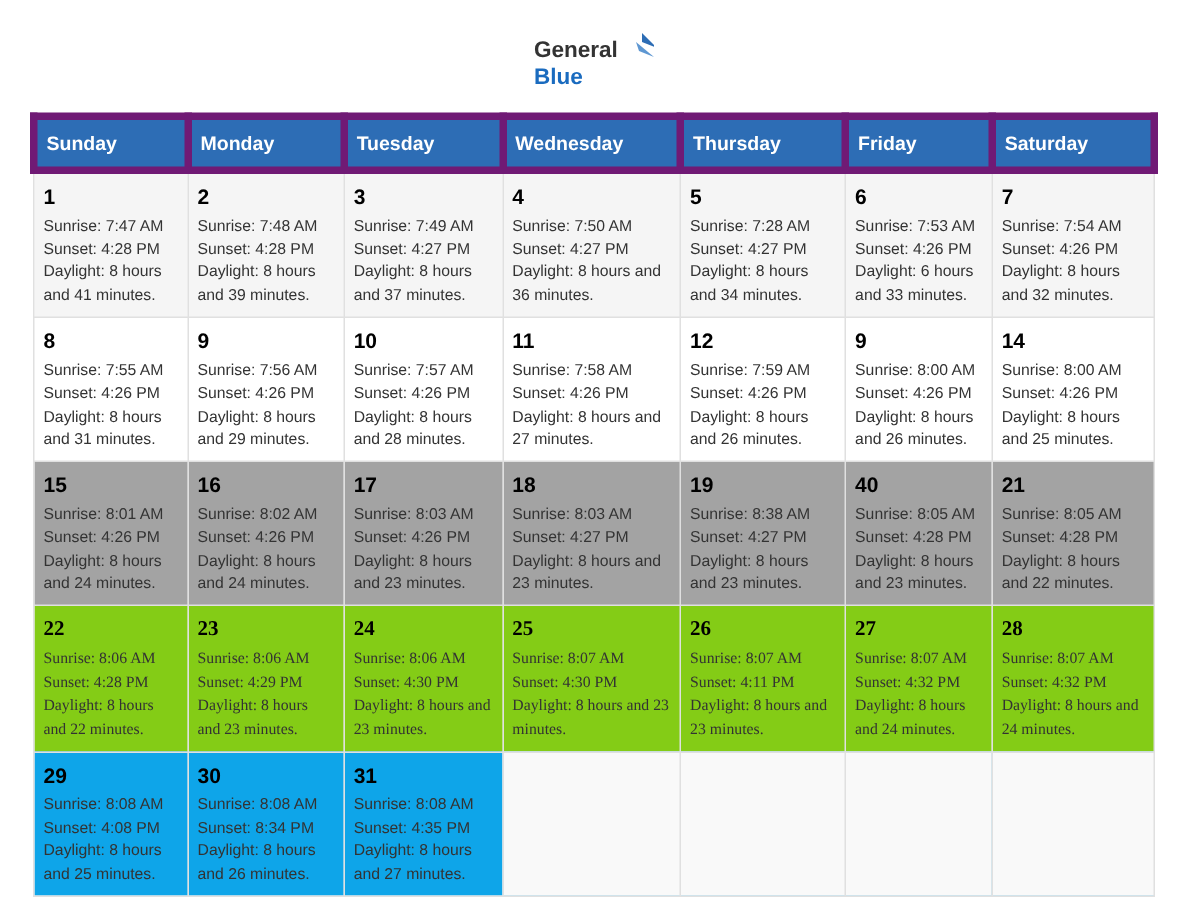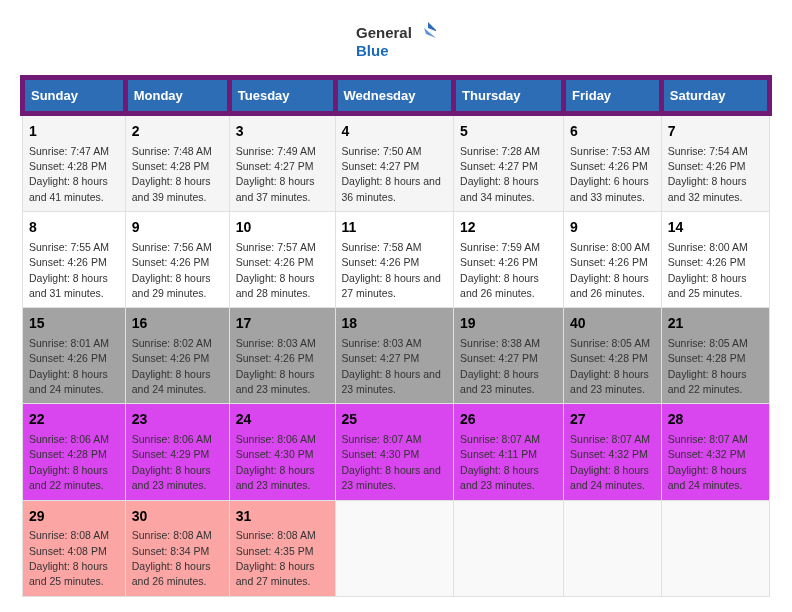--- a/index.html
+++ b/index.html
@@ -231,21 +231,21 @@
         <span class="day-info">Sunset: 4:28 PM</span><br>
         <span class="day-info">Daylight: 8 hours and 23 minutes.</span>
       </td>
         <td>
         <span class="day-number">21</span>
         <span class="day-info">Sunrise: 8:05 AM</span><br>
         <span class="day-info">Sunset: 4:28 PM</span><br>
         <span class="day-info">Daylight: 8 hours and 22 minutes.</span>
       </td>
       </tr>
-      <tr style="background: #d946ef;">
+      <tr style="background: #84cc16; font-family: Liberation Serif, serif;">
         <td>
         <span class="day-number">22</span>
         <span class="day-info">Sunrise: 8:06 AM</span><br>
         <span class="day-info">Sunset: 4:28 PM</span><br>
         <span class="day-info">Daylight: 8 hours and 22 minutes.</span>
       </td>
         <td>
         <span class="day-number">23</span>
         <span class="day-info">Sunrise: 8:06 AM</span><br>
         <span class="day-info">Sunset: 4:29 PM</span><br>
@@ -275,21 +275,21 @@
         <span class="day-info">Sunset: 4:32 PM</span><br>
         <span class="day-info">Daylight: 8 hours and 24 minutes.</span>
       </td>
         <td>
         <span class="day-number">28</span>
         <span class="day-info">Sunrise: 8:07 AM</span><br>
         <span class="day-info">Sunset: 4:32 PM</span><br>
         <span class="day-info">Daylight: 8 hours and 24 minutes.</span>
       </td>
       </tr>
-      <tr style="background: #fca5a5;">
+      <tr style="background: #0ea5e9;">
         <td>
         <span class="day-number">29</span>
         <span class="day-info">Sunrise: 8:08 AM</span><br>
         <span class="day-info">Sunset: 4:08 PM</span><br>
         <span class="day-info">Daylight: 8 hours and 25 minutes.</span>
       </td>
         <td>
         <span class="day-number">30</span>
         <span class="day-info">Sunrise: 8:08 AM</span><br>
         <span class="day-info">Sunset: 8:34 PM</span><br>

